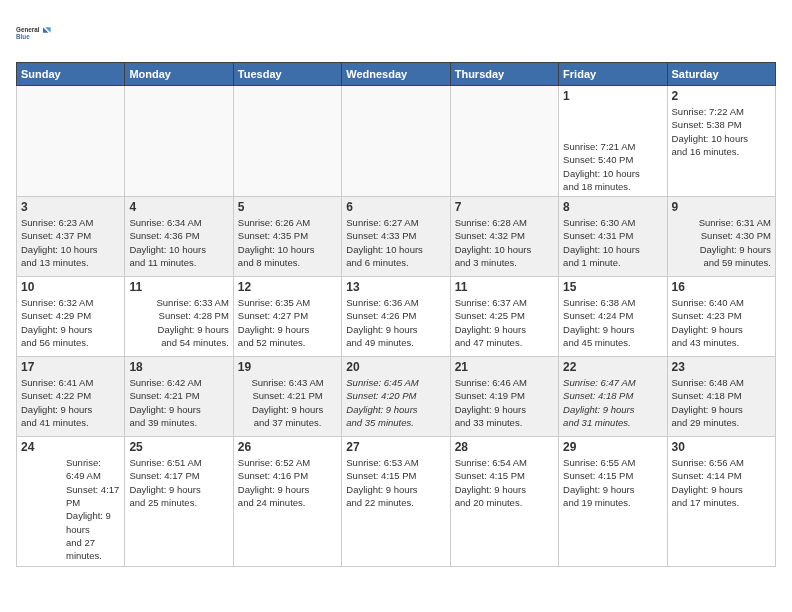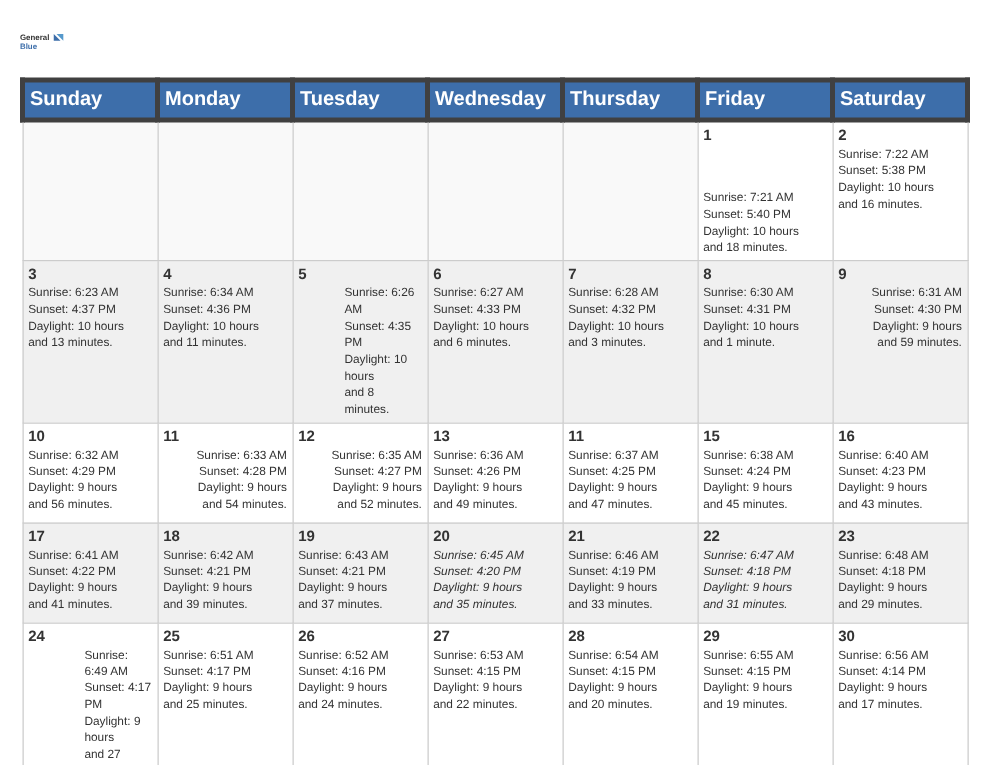--- a/index.html
+++ b/index.html
@@ -38,25 +38,25 @@
       color: #555;
     }
     table {
       width: 100%;
       border-collapse: collapse;
       table-layout: fixed;
     }
     th {
       background-color: #3d6eaa;
       color: white;
-      font-size: 16px;
+      font-size: 11px;
       font-weight: bold;
       padding: 5px 4px;
       text-align: left;
-      border: 4px solid #404040;
+      border: 1px solid #404040;
     }
     td {
       border: 1px solid #ccc;
       vertical-align: top;
       padding: 3px 4px;
       font-size: 10px;
       color: #333;
       height: 80px;
       background: #fff;
     }
@@ -141,21 +141,21 @@
         </td>
         <td class="shaded">
           <span class="day-number">4</span>
           <div class="day-info" style="white-space: pre-line;">Sunrise: 6:34 AM
 Sunset: 4:36 PM
 Daylight: 10 hours
 and 11 minutes.</div>
         </td>
         <td class="shaded">
           <span class="day-number">5</span>
-          <div class="day-info" style="white-space: pre-line; margin-left: 37px;">Sunrise: 6:26 AM
+          <div class="day-info" style="white-space: pre-line;">Sunrise: 6:26 AM
 Sunset: 4:35 PM
 Daylight: 10 hours
 and 8 minutes.</div>
         </td>
         <td class="shaded">
           <span class="day-number">6</span>
           <div class="day-info" style="white-space: pre-line;">Sunrise: 6:27 AM
 Sunset: 4:33 PM
 Daylight: 10 hours
 and 6 minutes.</div>
@@ -192,21 +192,21 @@
         </td>
         <td>
           <span class="day-number">11</span>
           <div class="day-info" style="white-space: pre-line; text-align: right;">Sunrise: 6:33 AM
 Sunset: 4:28 PM
 Daylight: 9 hours
 and 54 minutes.</div>
         </td>
         <td>
           <span class="day-number">12</span>
-          <div class="day-info" style="white-space: pre-line; text-align: right;">Sunrise: 6:35 AM
+          <div class="day-info" style="white-space: pre-line;">Sunrise: 6:35 AM
 Sunset: 4:27 PM
 Daylight: 9 hours
 and 52 minutes.</div>
         </td>
         <td>
           <span class="day-number">13</span>
           <div class="day-info" style="white-space: pre-line;">Sunrise: 6:36 AM
 Sunset: 4:26 PM
 Daylight: 9 hours
 and 49 minutes.</div>
@@ -243,21 +243,21 @@
         </td>
         <td class="shaded">
           <span class="day-number">18</span>
           <div class="day-info" style="white-space: pre-line;">Sunrise: 6:42 AM
 Sunset: 4:21 PM
 Daylight: 9 hours
 and 39 minutes.</div>
         </td>
         <td class="shaded">
           <span class="day-number">19</span>
-          <div class="day-info" style="white-space: pre-line;">Sunrise: 6:43 AM
+          <div class="day-info" style="white-space: pre-line; text-align: center;">Sunrise: 6:43 AM
 Sunset: 4:21 PM
 Daylight: 9 hours
 and 37 minutes.</div>
         </td>
         <td class="shaded">
           <span class="day-number">20</span>
           <div class="day-info" style="white-space: pre-line; font-style: italic;">Sunrise: 6:45 AM
 Sunset: 4:20 PM
 Daylight: 9 hours
 and 35 minutes.</div>

